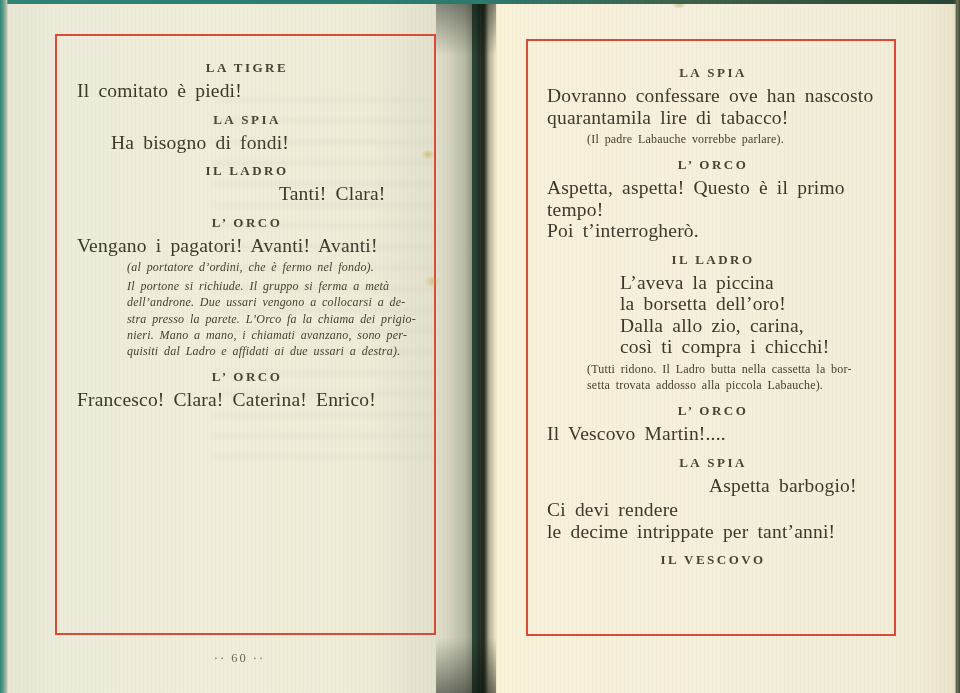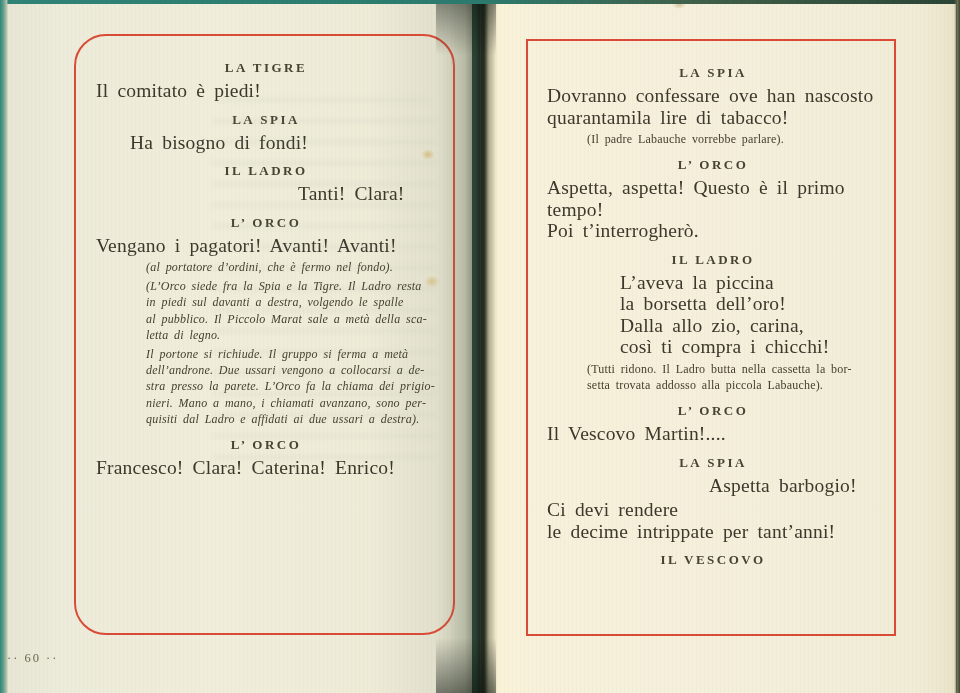--- a/index.html
+++ b/index.html
@@ -25,39 +25,39 @@
     background:repeating-linear-gradient(90deg,rgba(90,80,50,0.025) 0 1px,rgba(0,0,0,0) 1px 4px);}
 
   
   .gutter{position:absolute;left:436px;top:0;width:60px;height:693px;
     background:linear-gradient(90deg,rgba(70,80,60,0) 0%,rgba(90,100,80,0.20) 48%,rgba(52,62,44,0.45) 66%,rgba(22,30,20,0.88) 76%,rgba(22,30,20,0.9) 80%,rgba(40,50,35,0.25) 88%,rgba(40,50,35,0) 100%);}
   .gutter:after{content:"";position:absolute;inset:0;
     background:linear-gradient(180deg,rgba(10,16,10,0.45) 0%,rgba(10,16,10,0) 8%,rgba(10,16,10,0) 92%,rgba(10,16,10,0.5) 100%);}
 
   
   .frame{position:absolute;border:2.5px solid #d94b37;box-sizing:border-box;overflow:hidden;}
-  .frame-l{left:67px;top:31px;width:381px;height:601px;padding:24px 17px 0 20px;border-radius:32px;}
+  .frame-l{left:48px;top:31px;width:381px;height:601px;padding:24px 17px 0 20px;}
   .frame-r{left:46px;top:39px;width:370px;height:597px;padding:24px 15px 0 19px;}
 
   
   .speaker{font-size:13px;line-height:15px;font-weight:bold;letter-spacing:2.5px;
            text-align:center;color:#474334;margin:10px 0 5px;}
   .dialogue{font-size:19.5px;line-height:21.5px;color:#3c382c;word-spacing:4px;
             letter-spacing:0.2px;margin:3px 0;white-space:pre-line;}
   .stage{font-size:12px;line-height:16.2px;color:#45412e;word-spacing:2.5px;
          letter-spacing:0.2px;margin:3px 0;white-space:pre-line;}
   .frame-l .stage{margin-left:50px;font-style:italic;}
   .frame-r .stage{margin-left:40px;}
   .verse{margin-left:73px;}
   .indent1{margin-left:34px;}
   .tanti{margin-left:202px;}
   .barbogio{margin-left:162px;}
   .first{margin-top:0;}
 
-  .pagenum{position:absolute;left:0;right:0;text-align:left;font-size:12.5px;
+  .pagenum{position:absolute;left:0;right:0;text-align:center;font-size:12.5px;
            letter-spacing:2px;color:#6b6750;}
   .pagenum-l{bottom:27px;}
   .pagenum-r{bottom:29px;}
 
   
   .stain{position:absolute;border-radius:50%;pointer-events:none;}
   .st1{left:414px;top:146px;width:14px;height:11px;background:radial-gradient(ellipse,rgba(196,156,60,0.5),rgba(196,156,60,0) 70%);}
   .st2{left:417px;top:272px;width:16px;height:13px;background:radial-gradient(ellipse,rgba(200,160,70,0.45),rgba(200,160,70,0) 70%);}
   .st7{left:192px;top:1px;width:14px;height:8px;background:radial-gradient(ellipse,rgba(150,120,50,0.35),rgba(150,120,50,0) 70%);}
   .ghost{position:absolute;pointer-events:none;filter:blur(2px);opacity:0.5;border-radius:12px;}
@@ -75,24 +75,20 @@
     <div class="frame frame-l">
       <div class="speaker first">LA TIGRE</div>
       <div class="dialogue">Il comitato è piedi!</div>
       <div class="speaker">LA SPIA</div>
       <div class="dialogue indent1">Ha bisogno di fondi!</div>
       <div class="speaker">IL LADRO</div>
       <div class="dialogue tanti">Tanti! Clara!</div>
       <div class="speaker">L’ ORCO</div>
       <div class="dialogue">Vengano i pagatori! Avanti! Avanti!</div>
       <div class="stage">(al portatore d’ordini, che è fermo nel fondo).</div>
-      <div class="stage">(L’Orco siede fra la Spia e la Tigre. Il Ladro resta
-in piedi sul davanti a destra, volgendo le spalle
-al pubblico. Il Piccolo Marat sale a metà della sca-
-letta di legno.</div>
       <div class="stage">Il portone si richiude. Il gruppo si ferma a metà
 dell’androne. Due ussari vengono a collocarsi a de-
 stra presso la parete. L’Orco fa la chiama dei prigio-
 nieri. Mano a mano, i chiamati avanzano, sono per-
 quisiti dal Ladro e affidati ai due ussari a destra).</div>
       <div class="speaker">L’ ORCO</div>
       <div class="dialogue">Francesco! Clara! Caterina! Enrico!</div>
 
     </div>
 

